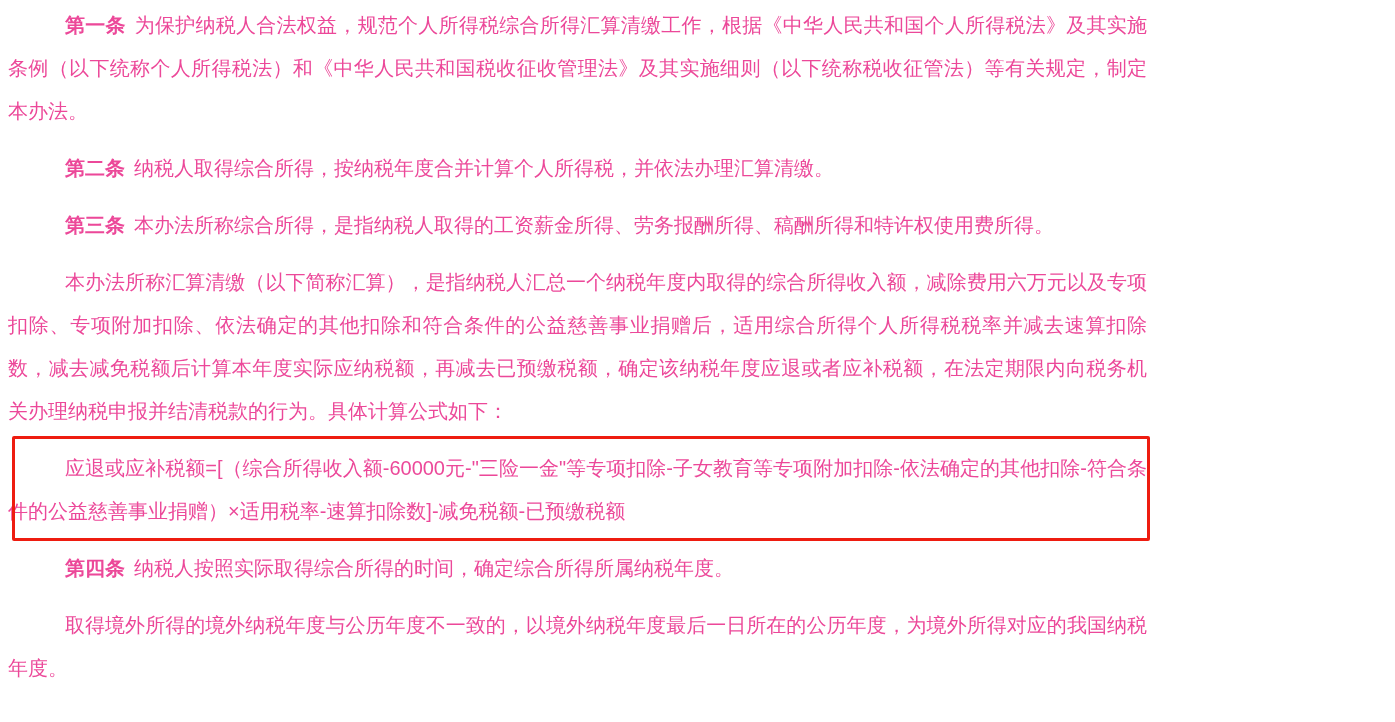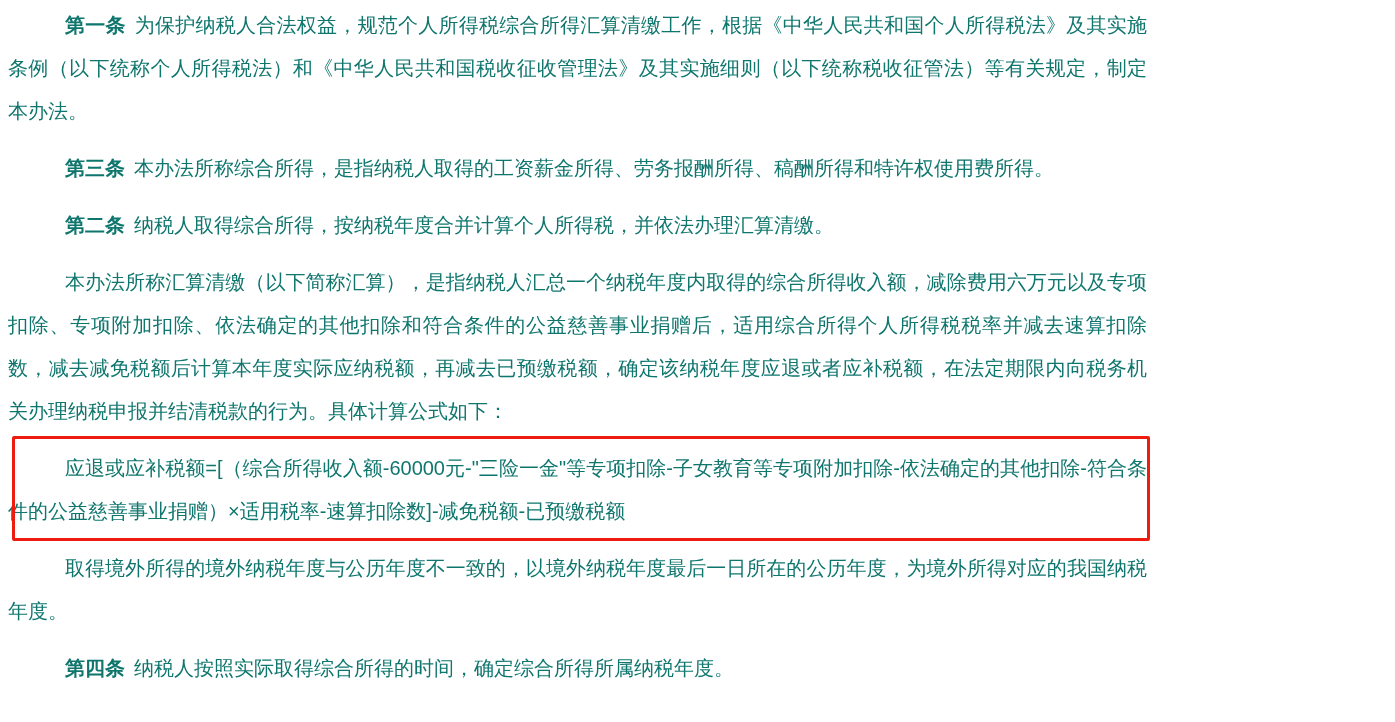--- a/index.html
+++ b/index.html
@@ -11,21 +11,21 @@
     position: relative;
     width: 1195px;
     height: 722px;
     box-sizing: border-box;
     padding: 4px 48px 0 8px;
     overflow: hidden;
     background: #ffffff;
     font-family: "Liberation Sans", "DejaVu Sans", sans-serif;
     font-size: 20px;
     line-height: 43px;
-    color: #0f766e;
+    color: #ec4899;
     text-align: justify;
   }
   .page p {
     margin: 14px 0;
     text-indent: 57px;
   }
   .page p.first {
     margin-top: 0;
   }
   .para-label {
@@ -61,30 +61,30 @@
     height: 57px;
   }
 </style>
 </head>
 <body>
 
 <div class="page">
 
   <p class="first"><span class="para-label">第一条</span><span>为保护纳税人合法权益，规范个人所得税综合所得汇算清缴工作，根据《中华人民共和国个人所得税法》及其实施条例（以下统称个人所得税法）和《中华人民共和国税收征收管理法》及其实施细则（以下统称税收征管法）等有关规定，制定本办法。</span></p>
 
+  <p><span class="para-label">第二条</span><span>纳税人取得综合所得，按纳税年度合并计算个人所得税，并依法办理汇算清缴。</span></p>
+
   <p><span class="para-label">第三条</span><span>本办法所称综合所得，是指纳税人取得的工资薪金所得、劳务报酬所得、稿酬所得和特许权使用费所得。</span></p>
-
-  <p><span class="para-label">第二条</span><span>纳税人取得综合所得，按纳税年度合并计算个人所得税，并依法办理汇算清缴。</span></p>
 
   <p><span>本办法所称汇算清缴（以下简称汇算），是指纳税人汇总一个纳税年度内取得的综合所得收入额，减除费用六万元以及专项扣除、专项附加扣除、依法确定的其他扣除和符合条件的公益慈善事业捐赠后，适用综合所得个人所得税税率并减去速算扣除数，减去减免税额后计算本年度实际应纳税额，再减去已预缴税额，确定该纳税年度应退或者应补税额，在法定期限内向税务机关办理纳税申报并结清税款的行为。具体计算公式如下：</span></p>
 
   <div class="hl-wrap">
     <p><span>应退或应补税额=[（综合所得收入额-60000元-"三险一金"等专项扣除-子女教育等专项附加扣除-依法确定的其他扣除-符合条件的公益慈善事业捐赠）×适用税率-速算扣除数]-减免税额-已预缴税额</span></p>
     <div class="redbox formula-box"></div>
   </div>
 
 
+  <p><span class="para-label">第四条</span><span>纳税人按照实际取得综合所得的时间，确定综合所得所属纳税年度。</span></p>
+
   <p><span>取得境外所得的境外纳税年度与公历年度不一致的，以境外纳税年度最后一日所在的公历年度，为境外所得对应的我国纳税年度。</span></p>
-
-  <p><span class="para-label">第四条</span><span>纳税人按照实际取得综合所得的时间，确定综合所得所属纳税年度。</span></p>
 
 
 </div>
 
 </body></html>

